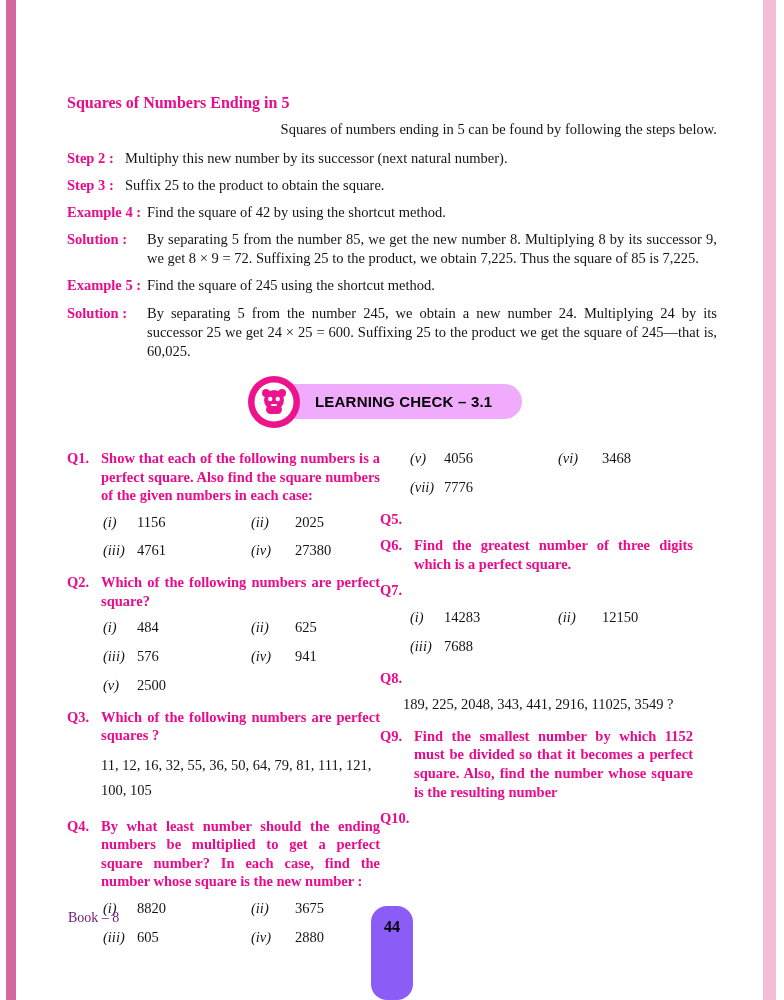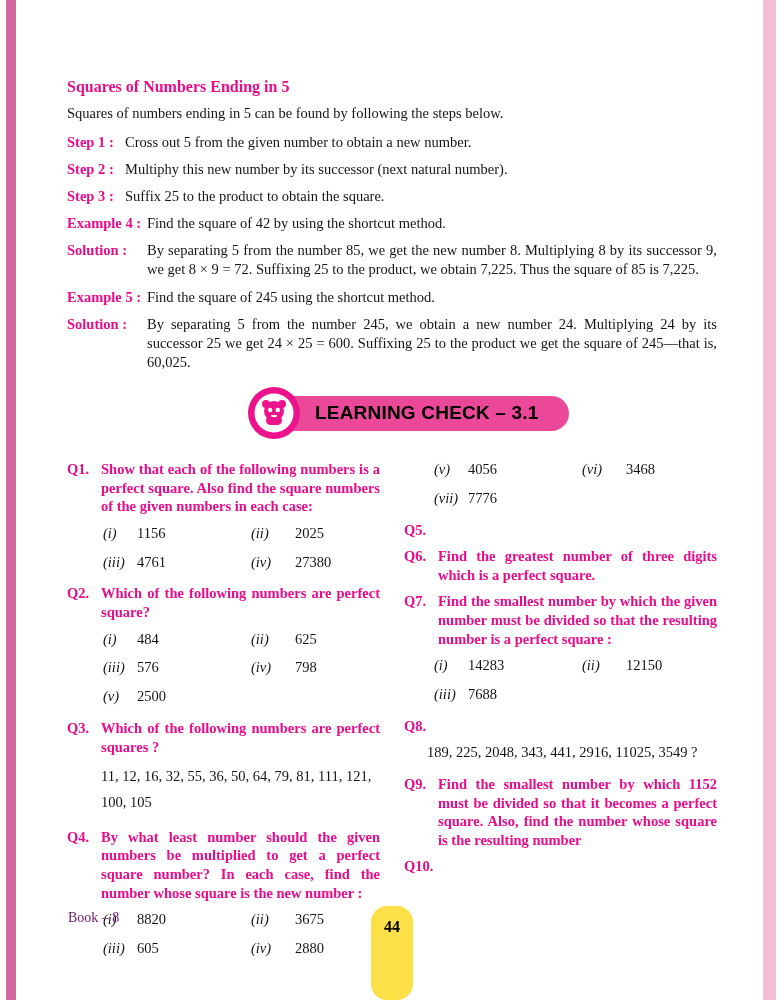--- a/index.html
+++ b/index.html
@@ -5,79 +5,75 @@
   * { margin:0; padding:0; box-sizing:border-box; }
   html,body { background:#ffffff; }
   .page {
     position:relative; width:784px; height:1000px; background:#ffffff;
     font-family:"Liberation Serif", serif; font-size:14.5px; color:#141414;
     overflow:hidden; margin:0 auto;
   }
   .strip-left  { position:absolute; left:6px;  top:0; width:10px; height:100%; background:#d2689e; }
   .strip-right { position:absolute; right:8px; top:0; width:13px; height:100%; background:#f3bdd6; }
 
-  .content { position:absolute; left:67px; top:78px; width:650px; }
+  .content { position:absolute; left:67px; top:94px; width:650px; }
 
   .section-title { color:#e80c8c; font-size:16px; font-weight:bold; margin-bottom:8px; }
-  .intro { margin-bottom:10px; line-height:1.3; }
+  .intro { margin-bottom:10px; line-height:1.3;text-align:right; }
 
   .row { display:flex; margin-bottom:8px; line-height:1.32; }
   .lbl { color:#e80c8c; font-weight:bold; white-space:nowrap; }
   .step-lbl { flex:0 0 58px; }
   .ex-lbl   { flex:0 0 80px; }
   .txt { flex:1; }
   .just { text-align:justify; }
 
   .banner { display:flex; align-items:center; margin:14px 0 20px 180px; }
   .mascot { position:relative; z-index:2; width:54px; height:54px; flex:0 0 54px; }
   .banner-pill {
     display:inline-flex; align-items:center; height:35px;
-    background:#ec4899; border-radius:18px; margin-left:-30px;
+    background:#f0abfc; border-radius:18px; margin-left:-30px;
     padding:0 30px 0 44px; font-family:"Liberation Sans", sans-serif;
-    font-weight:bold; font-size:19px; color:#000; letter-spacing:0.2px;
+    font-weight:bold; font-size:15px; color:#000; letter-spacing:0.2px;
     white-space:nowrap;
   }
 
-  .qcols { display:flex; gap:24px; }
+  .qcols { display:flex; }
   .qcol { flex:0 0 313px; width:313px; }
 
   .question { display:flex; margin-bottom:8px; line-height:1.28; }
   .qlabel { flex:0 0 34px; color:#e80c8c; font-weight:bold; }
   .qtext  { flex:1; color:#e80c8c; font-weight:bold; text-align:justify; }
 
   .items {
     display:grid; grid-template-columns:34px 114px 44px 1fr;
     margin:5px 0 13px 36px; row-gap:10px; line-height:1.3; color:#141414;
   }
   .rn { font-style:italic; }
   .qlist { margin:4px 0 13px 34px; line-height:1.75; color:#141414; }
 
   .footer-book { position:absolute; left:68px; top:910px; font-size:14px; color:#701a75; }
   .page-pill {
     position:absolute; left:371px; top:906px; width:42px; height:94px;
-    background:#fde047; border-radius:16px; text-align:center; padding-top:12px;
+    background:#8b5cf6; border-radius:16px; text-align:center; padding-top:12px;
     font-weight:bold; font-size:16px; color:#000;
   }
 </style>
 </head>
 <body>
 
 <div class="page">
   <div class="strip-left"></div>
   <div class="strip-right"></div>
 
   <div class="content">
 
     <h2 class="section-title">Squares of Numbers Ending in 5</h2>
     <p class="intro">Squares of numbers ending in 5 can be found by following the steps below.</p>
 
-    <div class="row">
-      <span class="lbl step-lbl">Step 1 :</span>
-      <span class="txt">Cross out 5 from the given number to obtain a new number.</span>
-    </div>
     <div class="row">
       <span class="lbl step-lbl">Step 2 :</span>
       <span class="txt">Multiphy this new number by its successor (next natural number).</span>
     </div>
     <div class="row">
       <span class="lbl step-lbl">Step 3 :</span>
       <span class="txt">Suffix 25 to the product to obtain the square.</span>
     </div>
 
     <div class="row">
@@ -139,34 +135,34 @@
           <span class="qtext">Which of the following numbers are perfect square?</span>
         </div>
         <div class="items">
           <span class="rn">(i)</span>
           <span class="val">484</span>
           <span class="rn">(ii)</span>
           <span class="val">625</span>
           <span class="rn">(iii)</span>
           <span class="val">576</span>
           <span class="rn">(iv)</span>
-          <span class="val">798</span>
+          <span class="val">941</span>
           <span class="rn">(v)</span>
           <span class="val">2500</span>
         </div>
 
         <div class="question">
           <span class="qlabel">Q3.</span>
           <span class="qtext">Which of the following numbers are perfect squares ?</span>
         </div>
         <p class="qlist">11, 12, 16, 32, 55, 36, 50, 64, 79, 81, 111, 121, 100, 105</p>
 
         <div class="question">
           <span class="qlabel">Q4.</span>
-          <span class="qtext">By what least number should the given numbers be multiplied to get a perfect square number? In each case, find the number whose square is the new number :</span>
+          <span class="qtext">By what least number should the ending numbers be multiplied to get a perfect square number? In each case, find the number whose square is the new number :</span>
         </div>
         <div class="items">
           <span class="rn">(i)</span>
           <span class="val">8820</span>
           <span class="rn">(ii)</span>
           <span class="val">3675</span>
           <span class="rn">(iii)</span>
           <span class="val">605</span>
           <span class="rn">(iv)</span>
           <span class="val">2880</span>
@@ -189,21 +185,20 @@
           <span class="qlabel">Q5.</span>
         </div>
 
         <div class="question">
           <span class="qlabel">Q6.</span>
           <span class="qtext">Find the greatest number of three digits which is a perfect square.</span>
         </div>
 
         <div class="question">
           <span class="qlabel">Q7.</span>
-          <span class="qtext">Find the smallest number by which the given number must be divided so that the resulting number is a perfect square :</span>
         </div>
         <div class="items" style="margin-left:30px;">
           <span class="rn">(i)</span>
           <span class="val">14283</span>
           <span class="rn">(ii)</span>
           <span class="val">12150</span>
           <span class="rn">(iii)</span>
           <span class="val">7688</span>
         </div>
 

